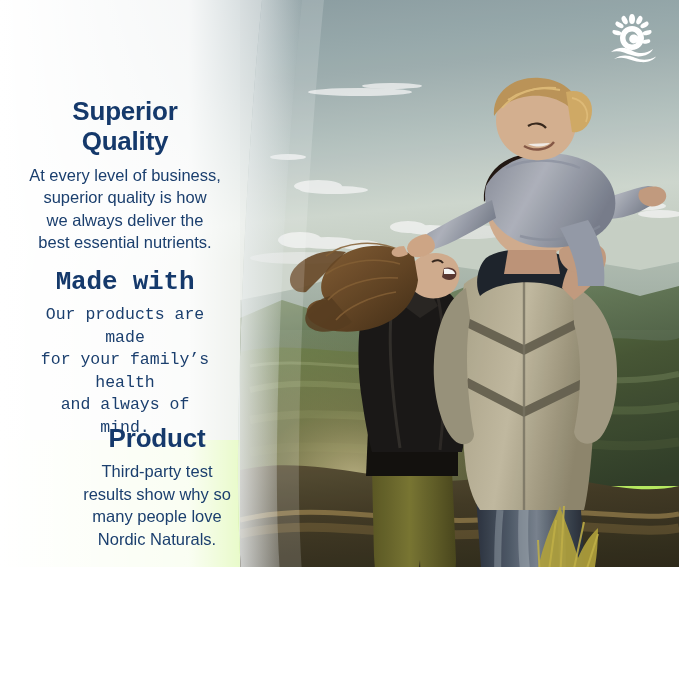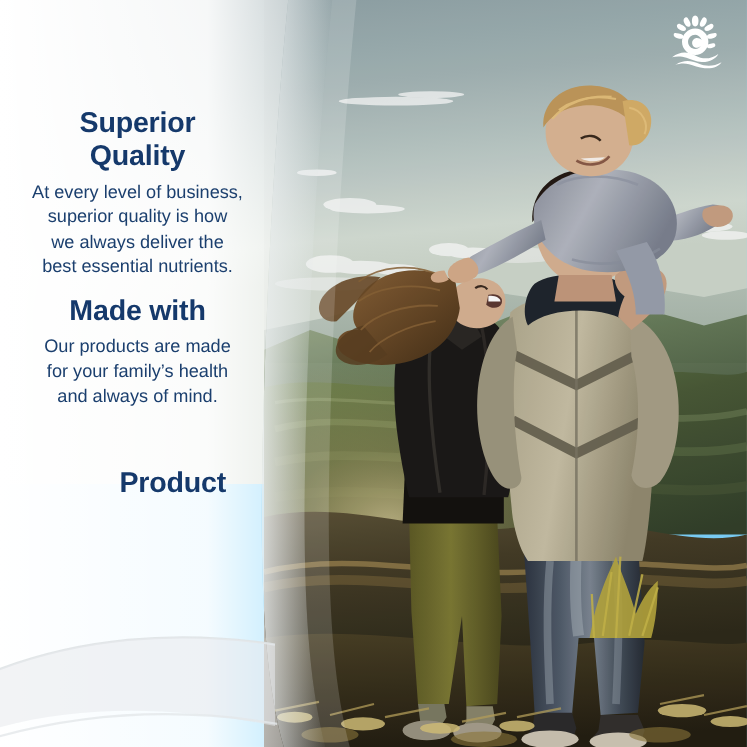--- a/index.html
+++ b/index.html
@@ -4,23 +4,23 @@
 <style>
   html,body{margin:0;padding:0;}
   body{
     width:679px;height:679px;
     background:#ffffff;
     font-family:"Liberation Sans","DejaVu Sans",sans-serif;
     overflow:hidden;
   }
   #ad{
     position:relative;
-    width:679px;height:679px;
+    width:679px;height:567px;
     overflow:hidden;
-    background:#7dd3fc;
+    background:#bef264;
   }
 
   
   .photo{
     position:absolute;
     left:0;top:0;
     width:679px;height:679px;
     overflow:hidden;
   }
   .photo svg{display:block;width:679px;height:679px;}
@@ -37,21 +37,21 @@
   .text-col{
     position:absolute;
     left:0;top:0;
     width:250px;
     height:679px;
     text-align:center;
     z-index:6;
   }
   .block{position:absolute;left:0;width:250px;}
   .block-1{top:96px;}
-  .block-2{top:267px;}
+  .block-2{top:267px;font-family:Liberation Mono, monospace;}
   .block-3{top:423px;margin-left:32px;}
 
   h2.heading{
     margin:0 0 7px 0;
     font-size:26px;
     line-height:1.17;
     font-weight:bold;
     color:#15396b;
     letter-spacing:-0.2px;
   }
@@ -437,20 +437,26 @@
         <span>Our products are made</span><br>
         <span>for your family’s health</span><br>
         <span>and always of mind.</span>
       </p>
     </div>
 
     <div class="block block-3 b3">
       <h2 class="heading">
         <span>Product</span><br>
       </h2>
+      <p class="body">
+        <span>Third-party test</span><br>
+        <span>results show why so</span><br>
+        <span>many people love</span><br>
+        <span>Nordic Naturals.</span>
+      </p>
     </div>
 
   </div>
 
   <div class="logo">
     <svg viewBox="0 0 58 52" xmlns="http://www.w3.org/2000/svg">
       <g fill="#ffffff">
 
         <path d="M27 2 C29 2 30 4 30 7 C30 10 29 12 27 12 C25 12 24 10 24 7 C24 4 25 2 27 2 Z"></path>
         <path d="M36 4 C38 5 38 7 36.6 9.6 C35.3 12 33.6 13 32 12 C30.6 11 31 9 32.4 6.6 C33.8 4.2 34.6 3 36 4 Z"></path>

